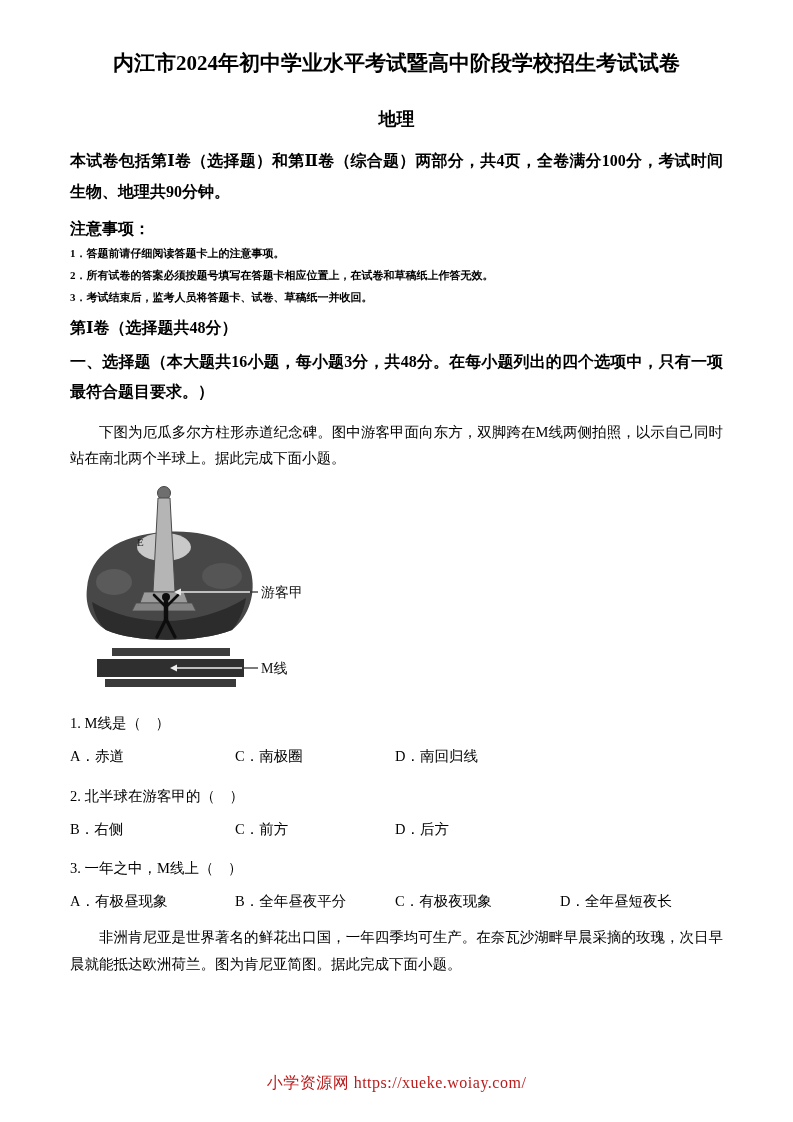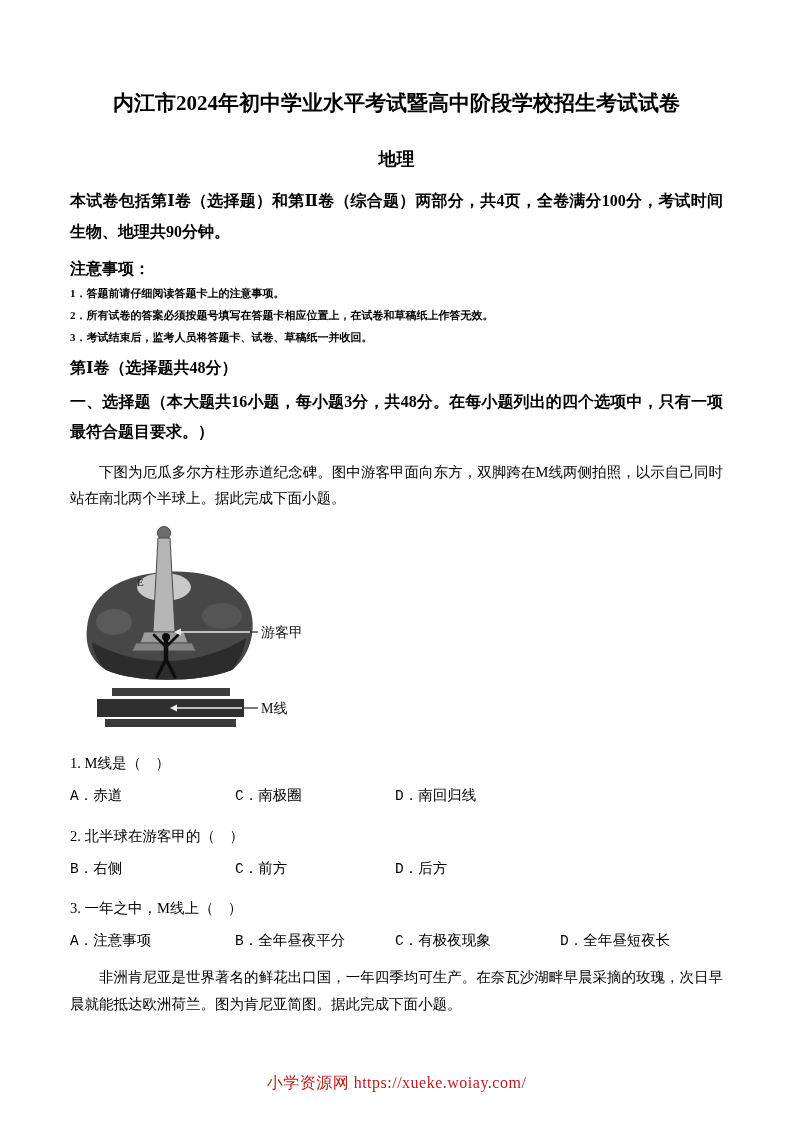--- a/index.html
+++ b/index.html
@@ -5,21 +5,21 @@
   * { box-sizing: border-box; margin: 0; padding: 0; }
   html, body { background: #ffffff; }
   body { font-family: "Liberation Serif", "DejaVu Serif", serif; color: #000; }
 
   .page {
     position: relative;
     width: 793px;
     height: 1122px;
     margin: 0 auto;
     background: #fff;
-    padding: 88px 70px 0 70px;
+    padding: 48px 70px 0 70px;
     overflow: hidden;
   }
 
   .title {
     font-size: 21px;
     font-weight: bold;
     text-align: center;
     line-height: 1.45;
   }
   .subject {
@@ -78,21 +78,20 @@
     margin-top: 13px;
     font-size: 14.5px;
     line-height: 1.6;
   }
   .options {
     display: grid;
     grid-template-columns: 165px 160px 165px 1fr;
     margin-top: 10px;
     font-size: 14.5px;
     line-height: 1.6;
-    font-family: Liberation Mono, monospace;
   }
 
   .footer {
     position: absolute;
     left: 0;
     bottom: 28px;
     width: 100%;
     text-align: center;
     font-size: 16px;
     color: #b91c1c;
@@ -179,21 +178,21 @@
     <div class="options">
       <span class="option">B．右侧</span>
       <span class="option">C．前方</span>
       <span class="option">D．后方</span>
     </div>
   </div>
 
   <div class="question">
     <p class="stem">3. 一年之中，M线上（　）</p>
     <div class="options">
-      <span class="option">A．注意事项</span>
+      <span class="option">A．有极昼现象</span>
       <span class="option">B．全年昼夜平分</span>
       <span class="option">C．有极夜现象</span>
       <span class="option">D．全年昼短夜长</span>
     </div>
   </div>
 
   <p class="passage">非洲肯尼亚是世界著名的鲜花出口国，一年四季均可生产。在奈瓦沙湖畔早晨采摘的玫瑰，次日早晨就能抵达欧洲荷兰。图为肯尼亚简图。据此完成下面小题。</p>
 
   <div class="footer">
     <span>小学资源网 https://xueke.woiay.com/</span>

